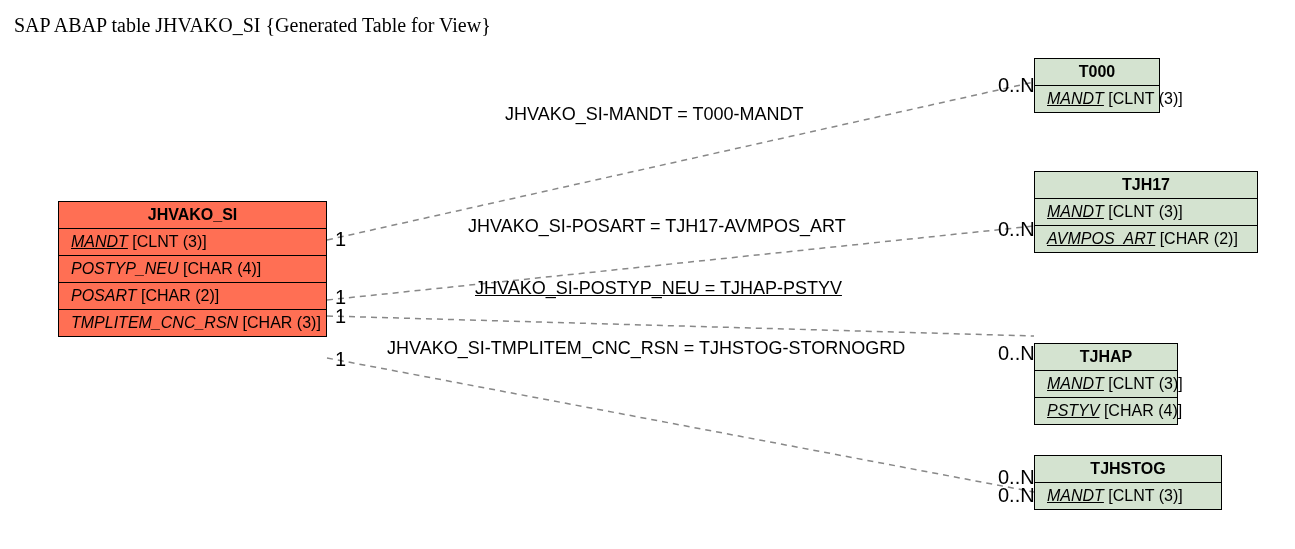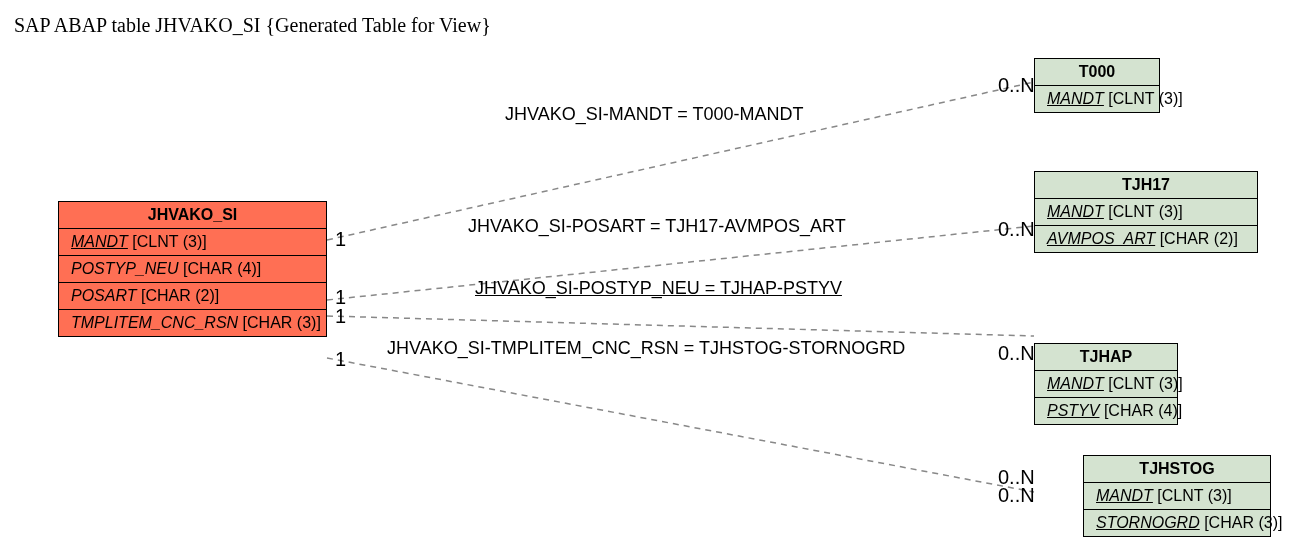--- a/index.html
+++ b/index.html
@@ -128,29 +128,25 @@
   <div class="row key">
     <span class="fname">MANDT</span>
     <span class="ftype">[CLNT (3)]</span>
   </div>
   <div class="row key">
     <span class="fname">PSTYV</span>
     <span class="ftype">[CHAR (4)]</span>
   </div>
 </div>
 
-<div class="entity green" style="left:1083px; top:455px; width:188px;">
+<div class="entity green" style="left:1034px; top:455px; width:188px;">
   <div class="hdr">TJHSTOG</div>
   <div class="row key">
     <span class="fname">MANDT</span>
     <span class="ftype">[CLNT (3)]</span>
-  </div>
-  <div class="row key">
-    <span class="fname">STORNOGRD</span>
-    <span class="ftype">[CHAR (3)]</span>
   </div>
 </div>
 
 <div class="rel-label" style="left:505px; top:104px;">JHVAKO_SI-MANDT = T000-MANDT</div>
 <div class="rel-label" style="left:468px; top:216px;">JHVAKO_SI-POSART = TJH17-AVMPOS_ART</div>
 <div class="rel-label" style="left:475px; top:278px;text-decoration:underline;">JHVAKO_SI-POSTYP_NEU = TJHAP-PSTYV</div>
 <div class="rel-label" style="left:387px; top:338px;">JHVAKO_SI-TMPLITEM_CNC_RSN = TJHSTOG-STORNOGRD</div>
 
 <div class="card" style="left:335px; top:228px;">1</div>
 <div class="card" style="left:335px; top:286px;">1</div>

